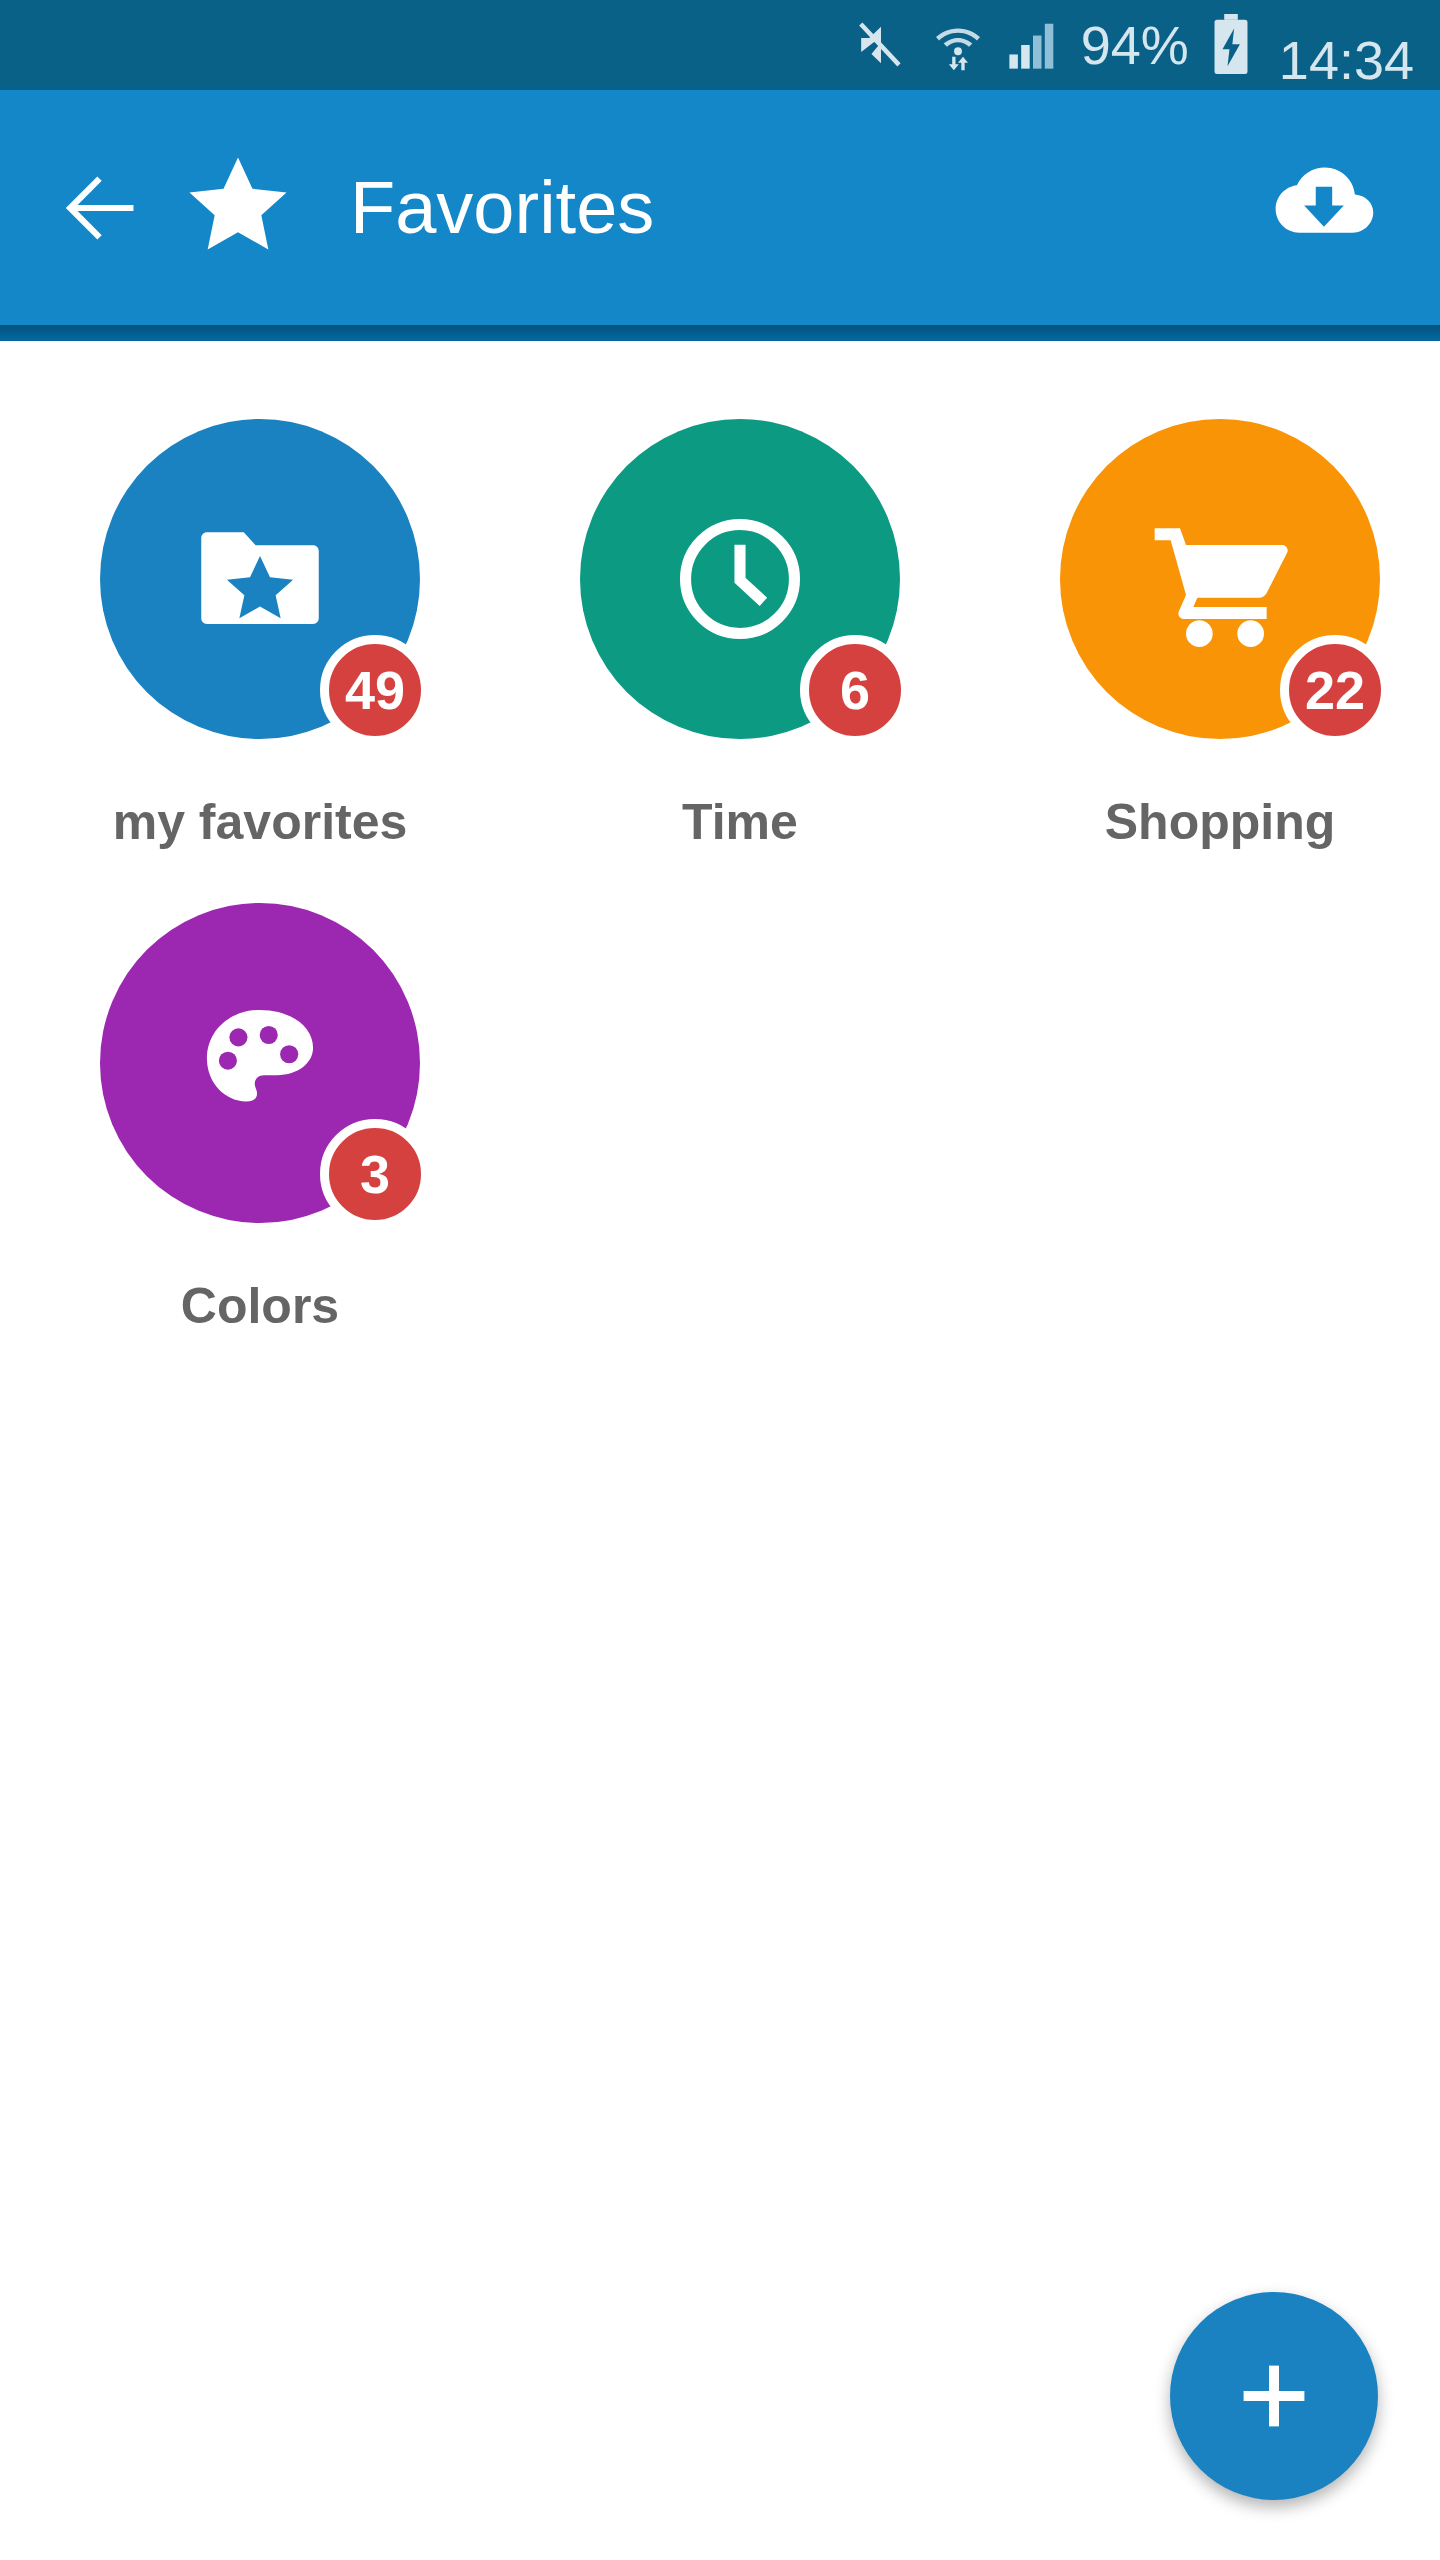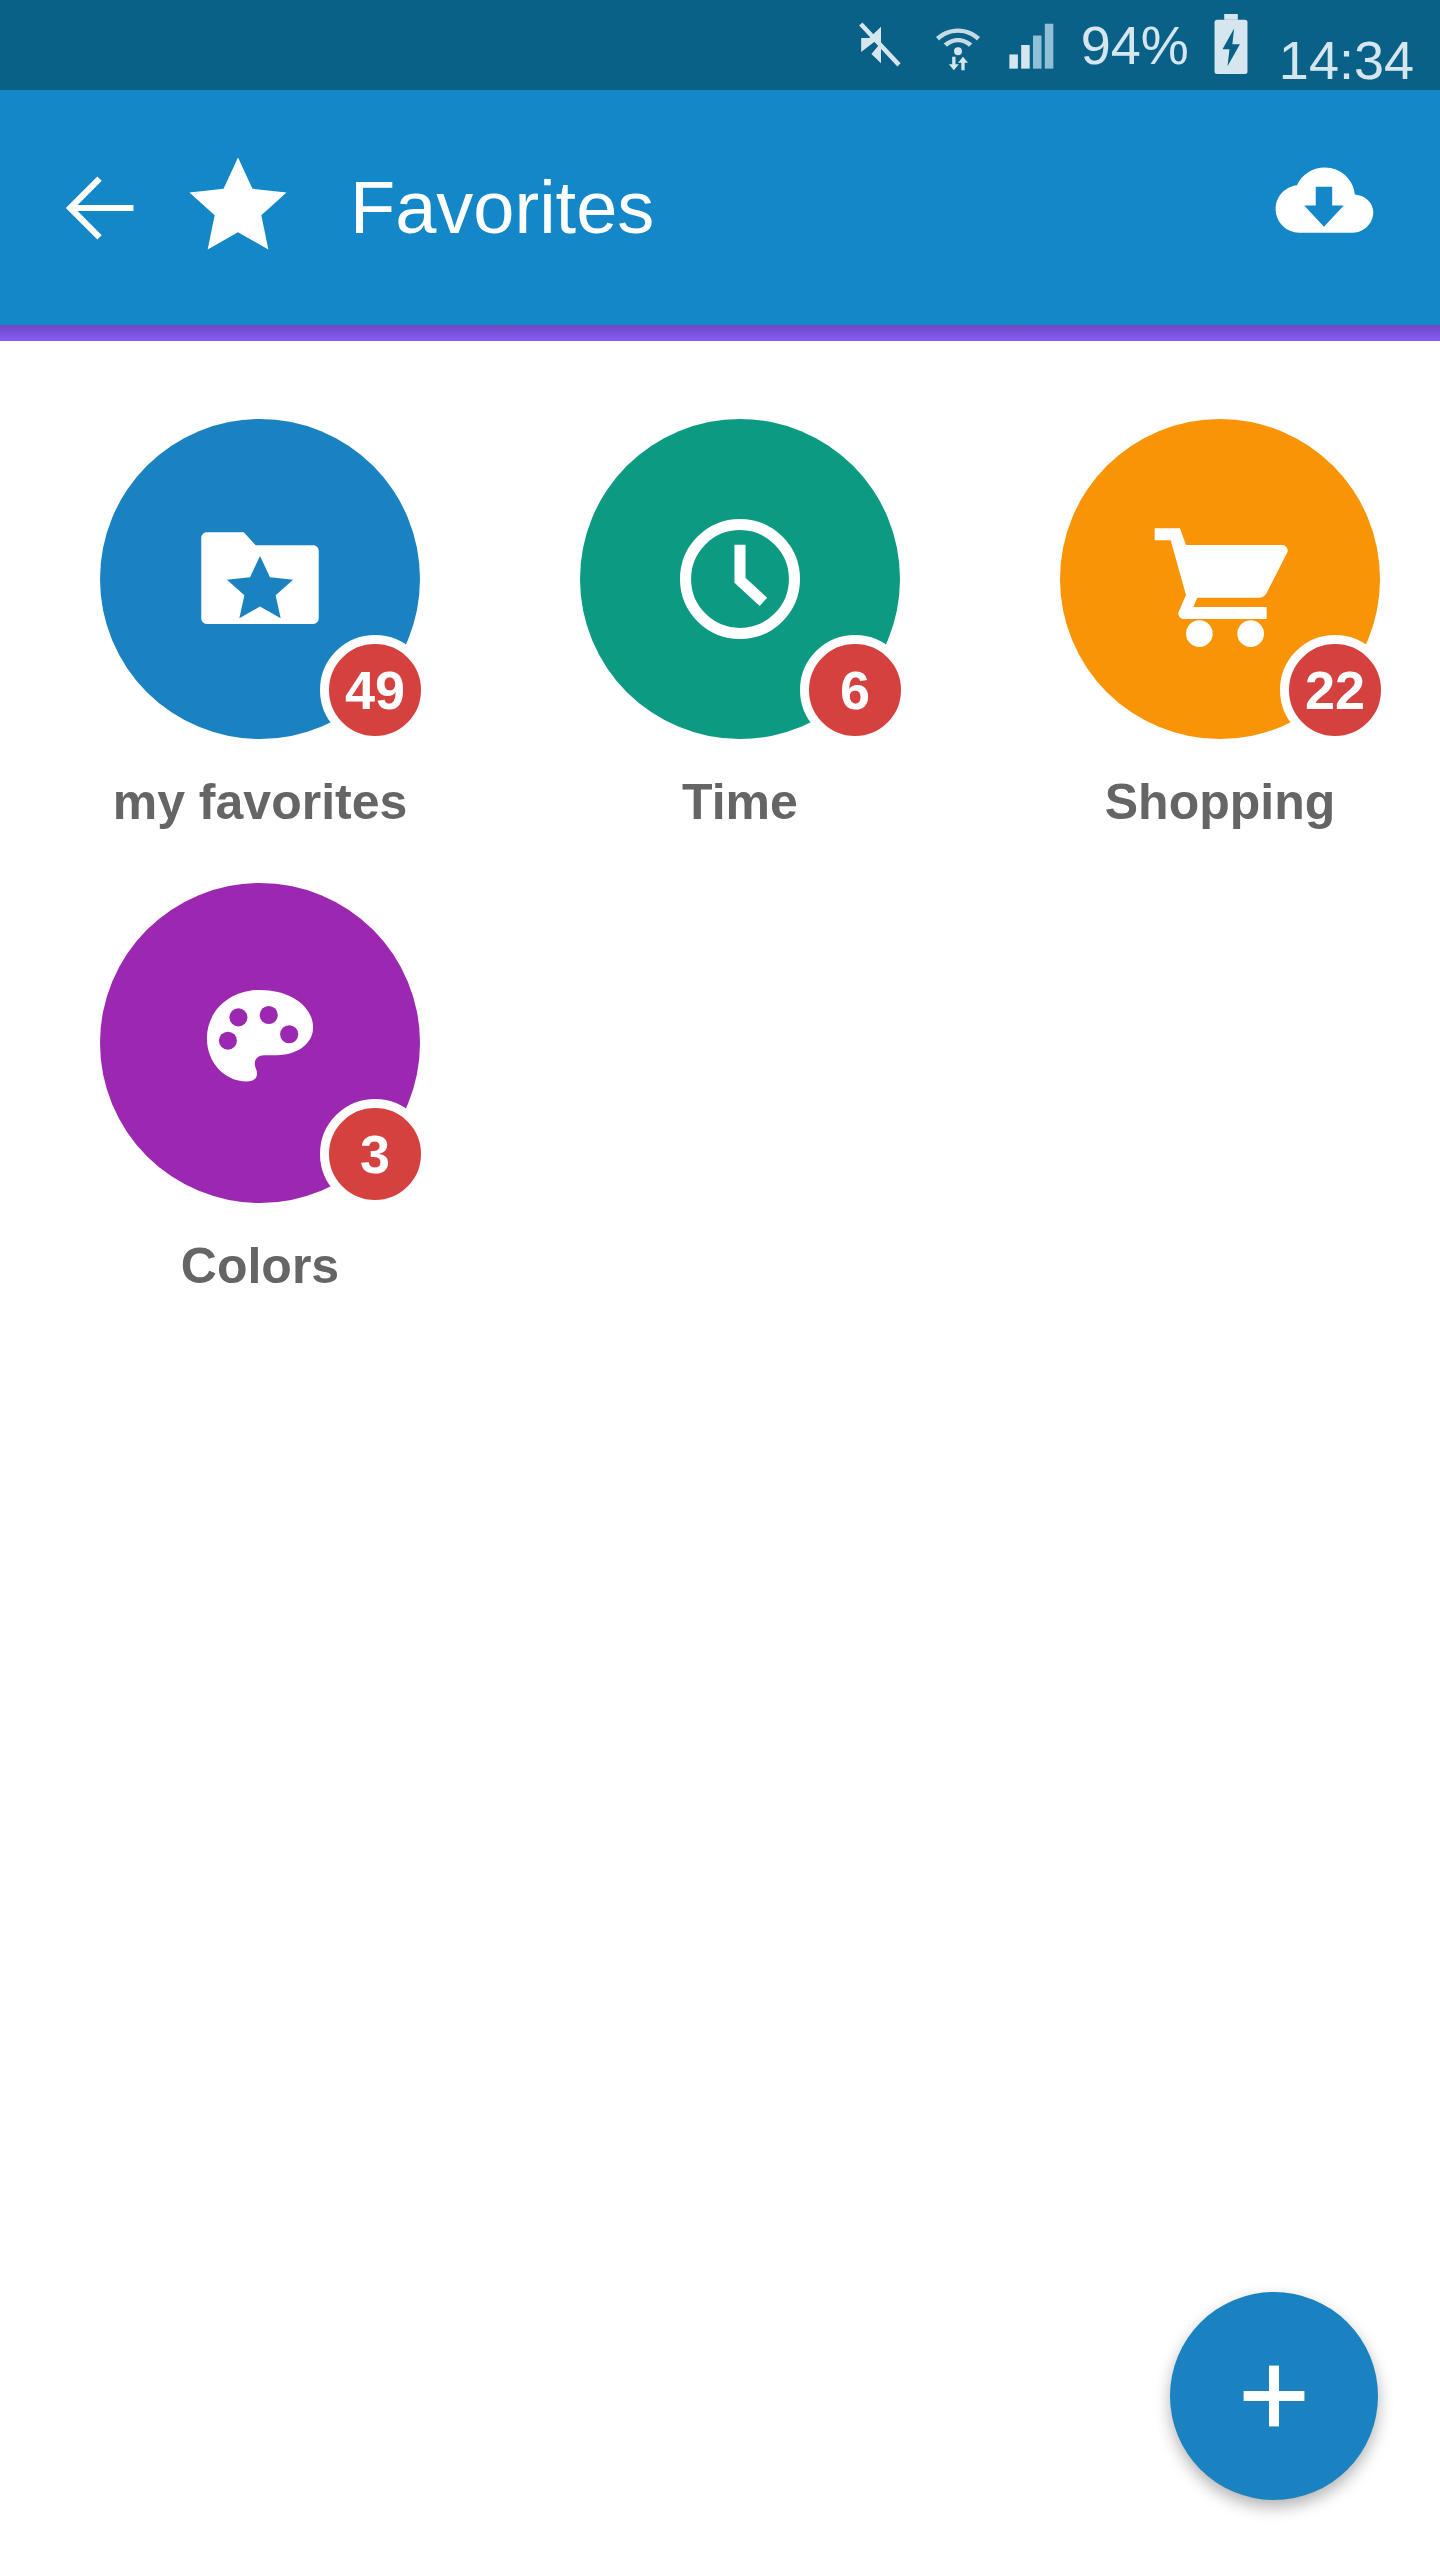--- a/index.html
+++ b/index.html
@@ -2,21 +2,21 @@
 <html><head>
 <meta charset="utf-8">
 <style>
   * { margin:0; padding:0; box-sizing:border-box; }
   html,body {
     width:1440px; height:2560px;
     background:#ffffff;
     font-family:"Liberation Sans", sans-serif;
     overflow:hidden;
   }
-  #screen { position:relative; width:1440px; height:2456px; background:#8b5cf6; }
+  #screen { position:relative; width:1440px; height:2456px; background:#0369a1; }
 
   
   .status-bar{
     position:absolute; top:0; left:0; width:1440px; height:90px;
     background:#0a6188;
     display:flex; align-items:center; justify-content:flex-end;
     padding-right:26px;
   }
   .status-icons{ display:flex; align-items:center; gap:22px; }
   .st-ic{ display:flex; align-items:center; justify-content:center; }
@@ -78,21 +78,21 @@
     display:flex; align-items:center; justify-content:center;
   }
   .badge{
     position:absolute; right:-10px; bottom:-6px;
     width:110px; height:110px; border-radius:50%;
     background:#d5413f; border:9px solid #ffffff;
     display:flex; align-items:center; justify-content:center;
     color:#ffffff; font-size:54px; font-weight:700; line-height:1;
   }
   .cell-label{
-    margin-top:38px; color:#656565; font-size:50px; font-weight:700;
+    margin-top:58px; color:#656565; font-size:50px; font-weight:700;
     line-height:1; text-align:center; white-space:nowrap;
   }
 
   
   .fab{
     position:absolute; right:62px; bottom:60px;
     width:208px; height:208px; border-radius:50%;
     background:#1a82c0;
     box-shadow:0 7px 16px rgba(0,0,0,0.30);
     display:flex; align-items:center; justify-content:center;

